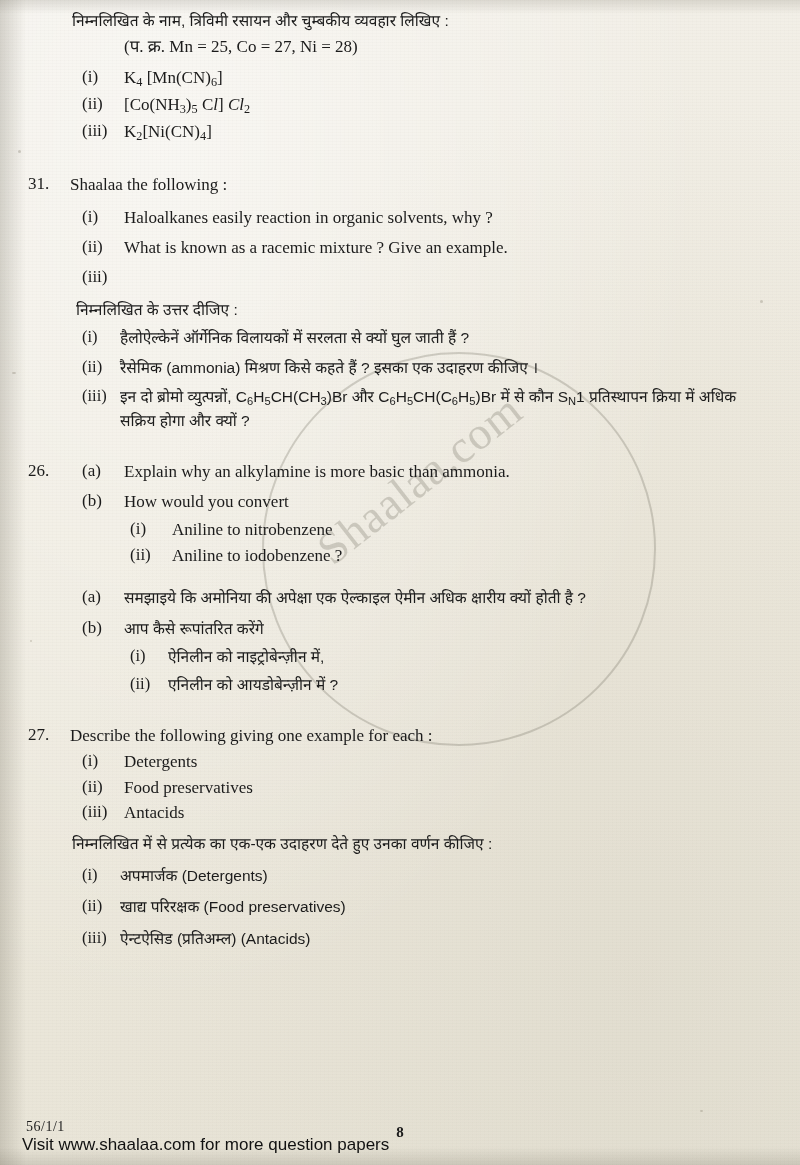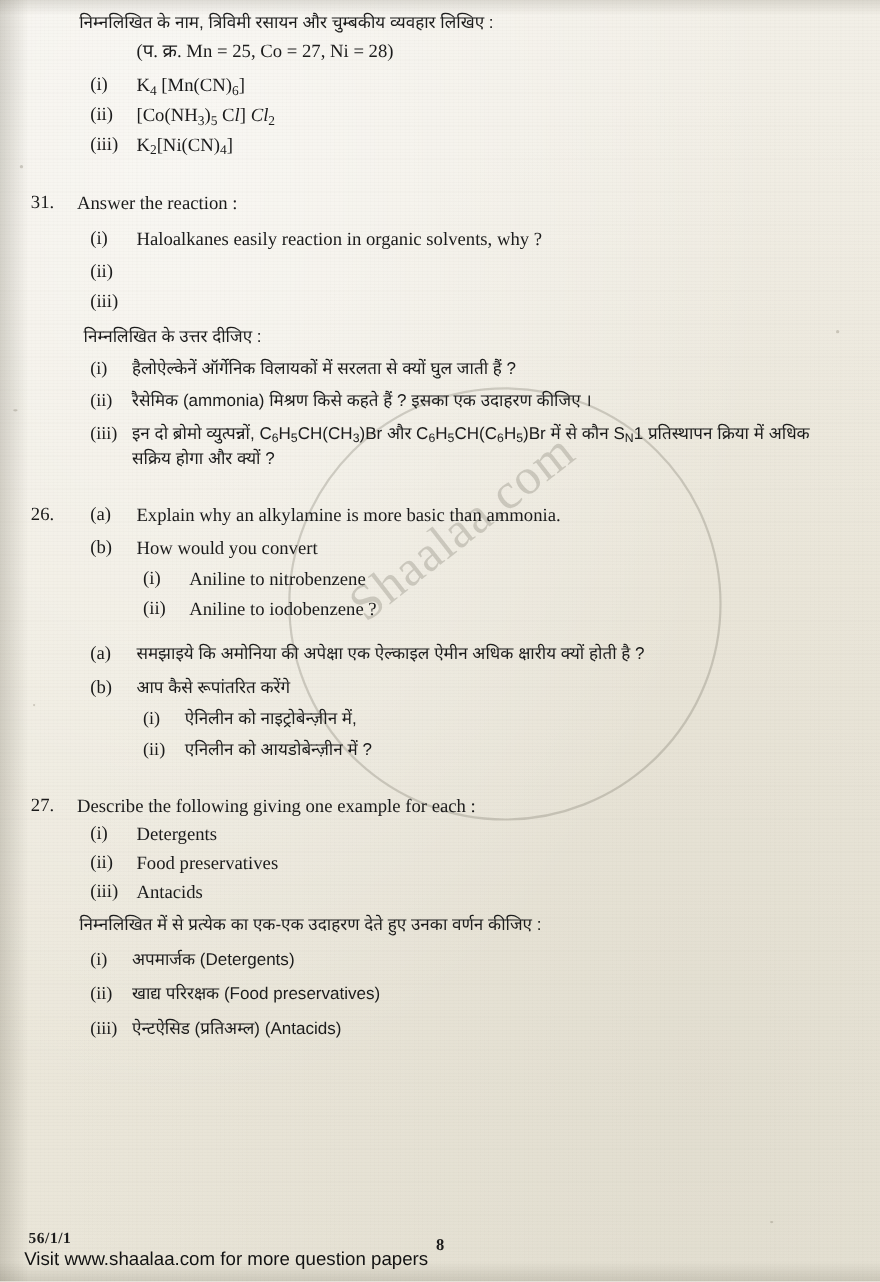--- a/index.html
+++ b/index.html
@@ -118,21 +118,20 @@
     width: 800px;
     box-sizing: border-box;
     padding: 0 26px;
   }
   .footer-code {
     position: absolute;
     left: 26px;
     bottom: 26px;
     font-size: 14px;
     letter-spacing: 0.5px;
-    font-weight: bold;
   }
   .footer-page {
     position: absolute;
     left: 50%;
     transform: translateX(-50%);
     bottom: 20px;
     font-size: 15px;
     font-weight: bold;
   }
   .footer-link {
@@ -202,31 +201,32 @@
         <div class="rnum" style="margin-left:52px;">(iii)</div>
         <div class="body-text">K<sub>2</sub>[Ni(CN)<sub>4</sub>]</div>
       </div>
     </div>
 
     <div class="block-gap-lg"></div>
 
     <div>
       <div class="row">
         <div class="qnum">31.</div>
-        <div class="body-text">Answer the reaction :</div>
+        <div class="body-text">Shaalaa the following :</div>
       </div>
 
       <div class="block-gap-sm"></div>
 
       <div class="row">
         <div class="rnum" style="margin-left:52px;">(i)</div>
         <div class="body-text">Haloalkanes easily reaction in organic solvents, why ?</div>
       </div>
       <div class="row" style="margin-top:7px;">
         <div class="rnum" style="margin-left:52px;">(ii)</div>
+        <div class="body-text">What is known as a racemic mixture ? Give an example.</div>
       </div>
       <div class="row" style="margin-top:7px;">
         <div class="rnum" style="margin-left:52px;">(iii)</div>
       </div>
 
       <div class="hindi hindi-lead">निम्नलिखित के उत्तर दीजिए :</div>
 
       <div class="row" style="margin-top:5px;">
         <div class="rnum-narrow" style="margin-left:52px;">(i)</div>
         <div class="hindi">हैलोऐल्केनें ऑर्गेनिक विलायकों में सरलता से क्यों घुल जाती हैं ?</div>

